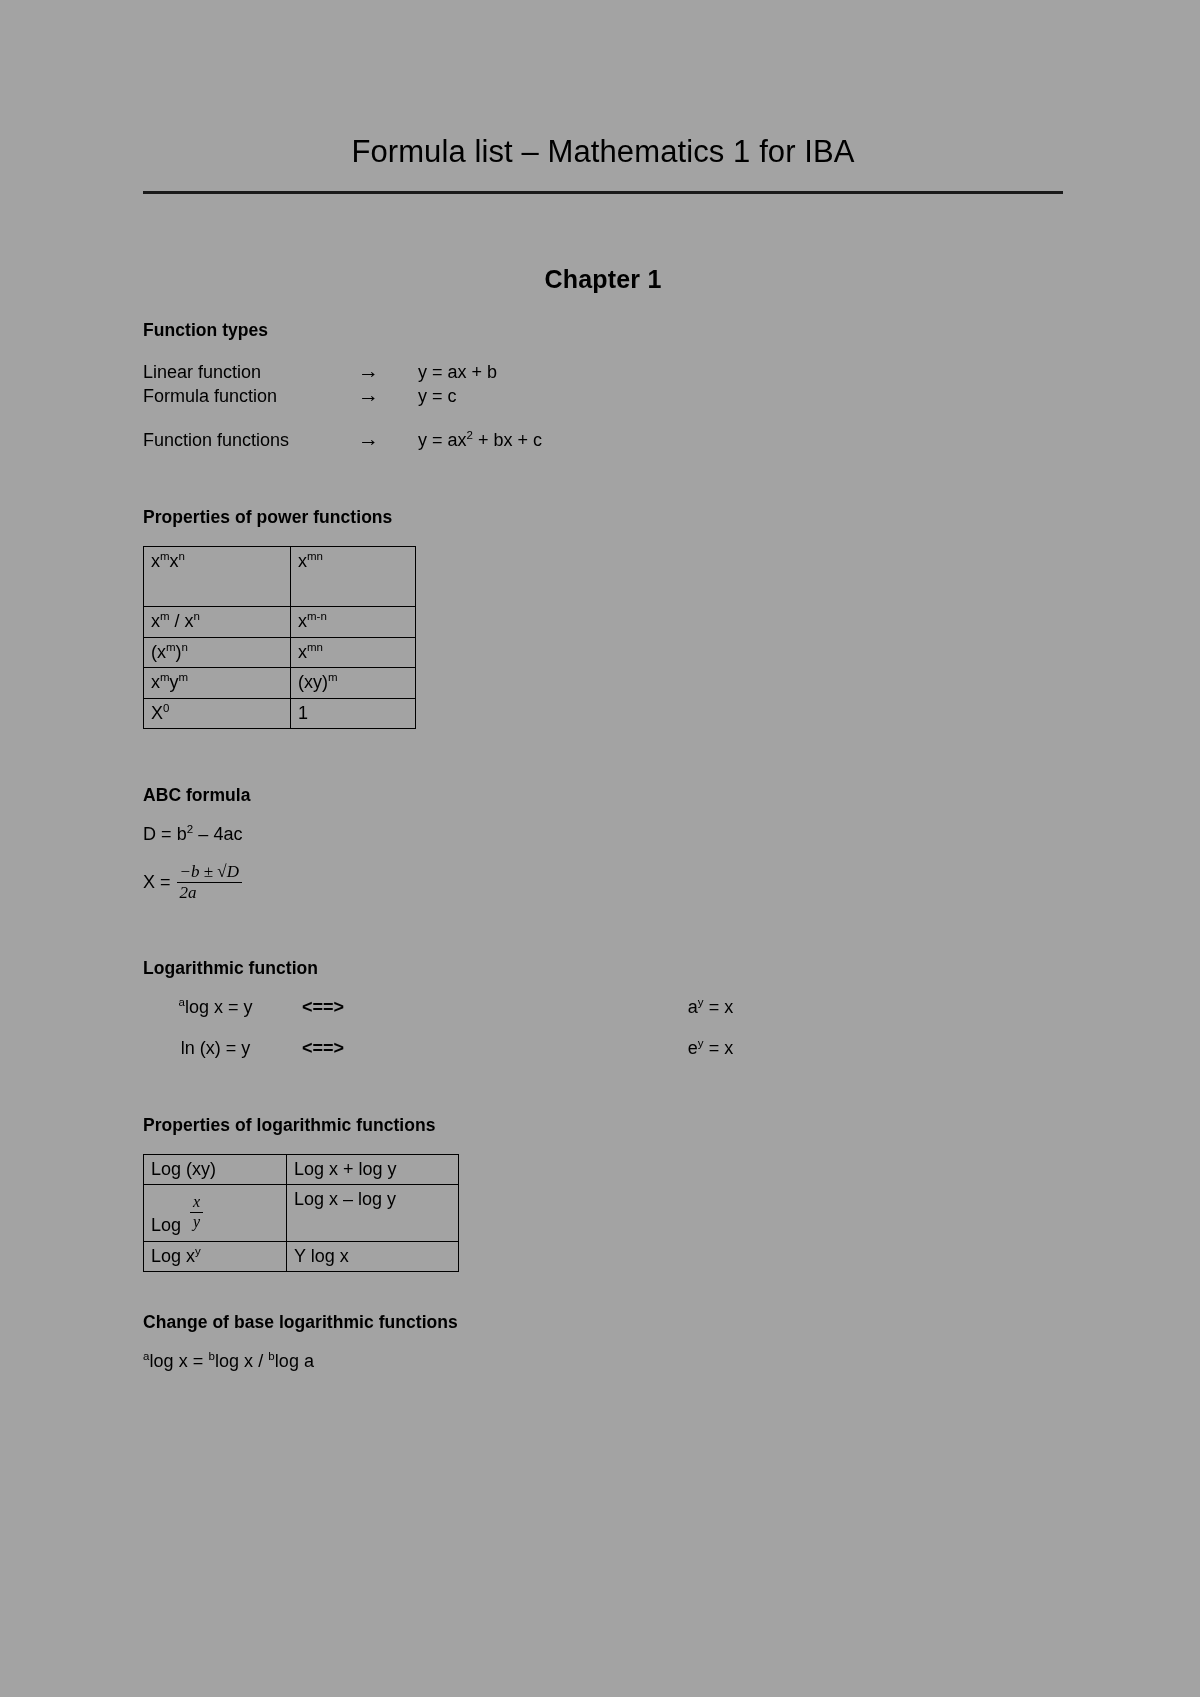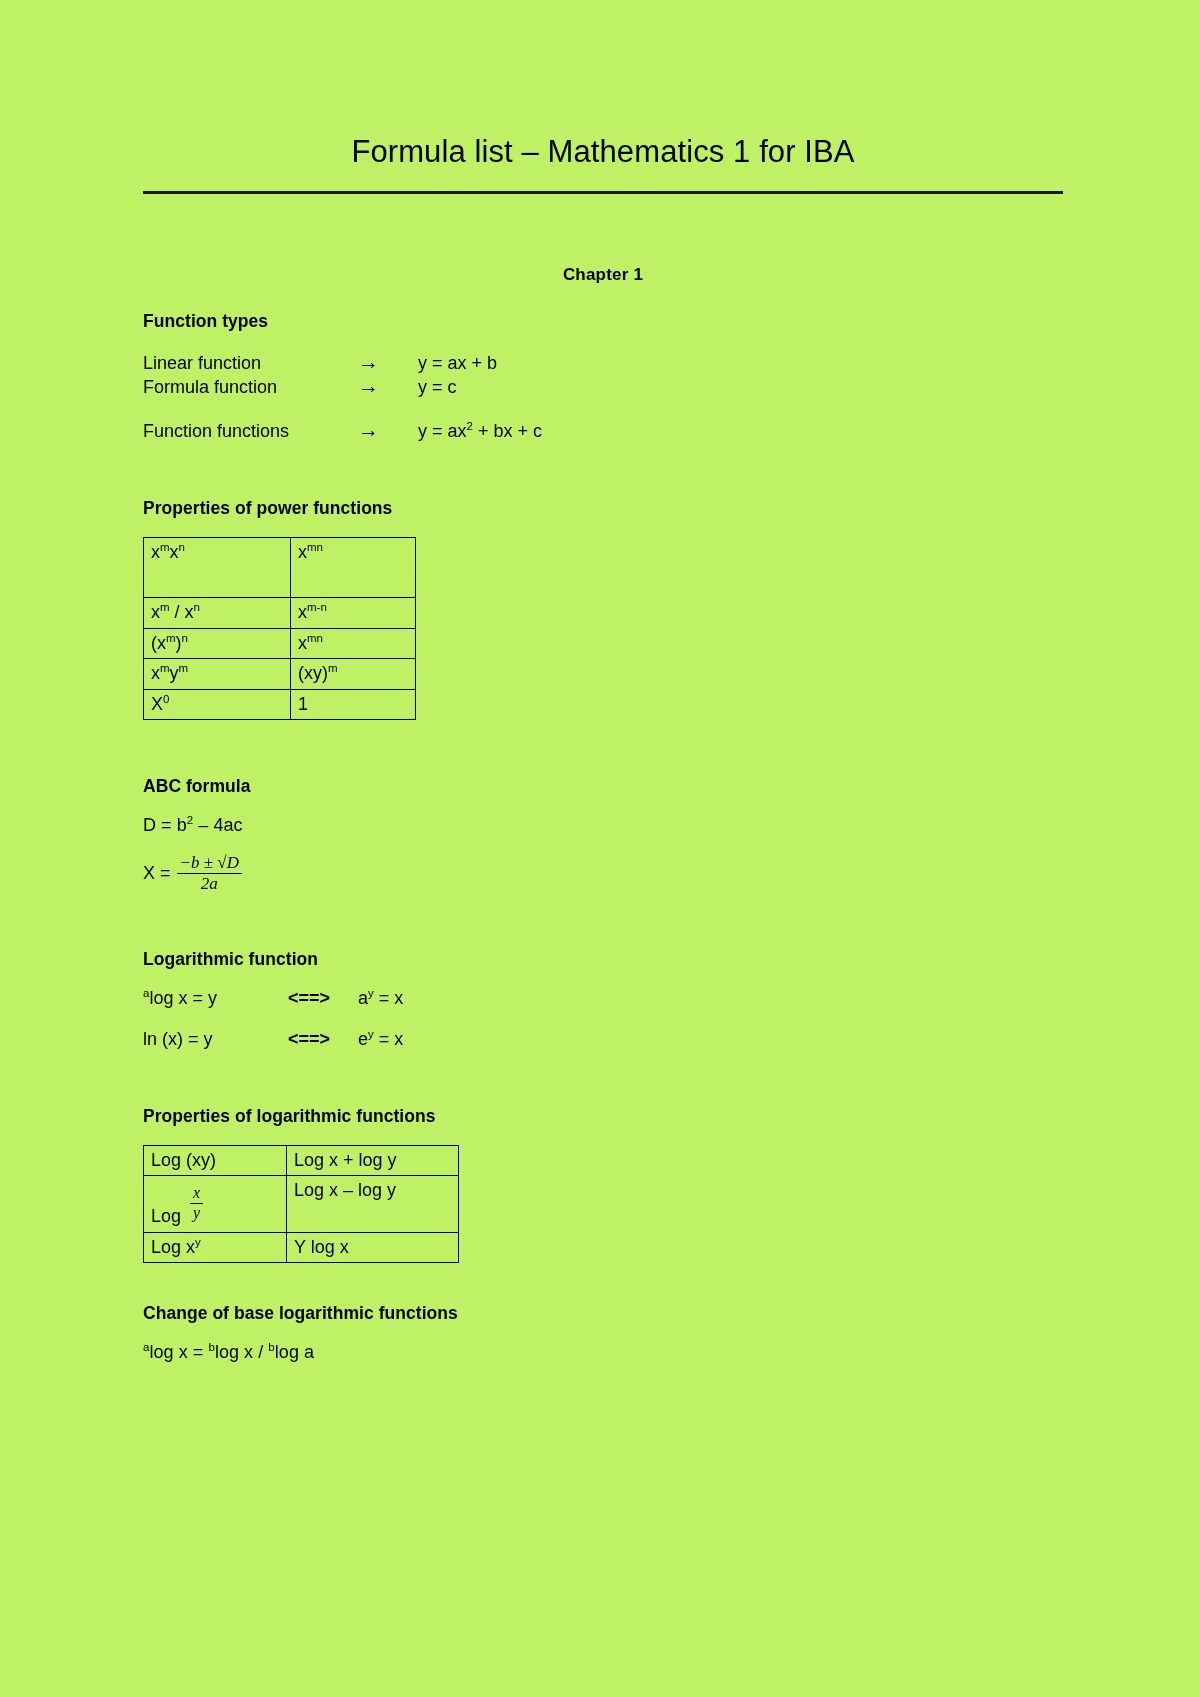--- a/index.html
+++ b/index.html
@@ -8,21 +8,21 @@
     background: #ffffff;
   }
   body {
     font-family: "Liberation Sans", sans-serif;
     color: #000000;
   }
   .page {
     position: relative;
     width: 1200px;
     height: 1697px;
-    background: #bef264;
+    background: #a3a3a3;
     overflow: hidden;
   }
   .content {
     position: absolute;
     left: 143px;
     top: 0;
     width: 920px;
   }
 
   
@@ -39,21 +39,21 @@
     margin-top: 22px;
     border: 0;
     border-top: 3px solid #1a1a1a;
     width: 100%;
     height: 0;
   }
 
   
   .chapter-heading {
     text-align: center;
-    font-size: 17px;
+    font-size: 25px;
     font-weight: bold;
     margin: 0;
     padding-top: 63px;
     letter-spacing: 0.2px;
   }
 
   
   .section-heading {
     font-size: 17.5px;
     font-weight: bold;
@@ -72,20 +72,21 @@
     font-size: 18px;
   }
   .row .col-name { width: 215px; flex: 0 0 215px; }
   .row .col-arrow { width: 60px; flex: 0 0 60px; font-size: 21px; }
   .row .col-formula { flex: 1 1 auto; }
 
   .eqrow {
     display: flex;
     align-items: baseline;
     font-size: 18px;
+    text-align: center;
   }
   .eqrow .col-left { width: 145px; flex: 0 0 145px; }
   .eqrow .col-mid  { width: 70px;  flex: 0 0 70px; font-weight: bold; }
   .eqrow .col-right{ flex: 1 1 auto; }
 
   sup { font-size: 0.64em; line-height: 0; vertical-align: super; }
 
   
   table.formula-table {
     border-collapse: collapse;
@@ -109,21 +110,21 @@
   table.log-table tr.frac-row td { height: 44px; }
 
   
   .math {
     font-family: "Liberation Serif", "DejaVu Serif", serif;
     font-style: italic;
   }
   .frac {
     display: inline-block;
     vertical-align: middle;
-    text-align: center;
+    text-align: left;
     line-height: 1.05;
   }
   .frac .num {
     display: block;
     padding: 0 3px 1px 3px;
     border-bottom: 1.5px solid #000;
     white-space: nowrap;
   }
   .frac .den {
     display: block;

